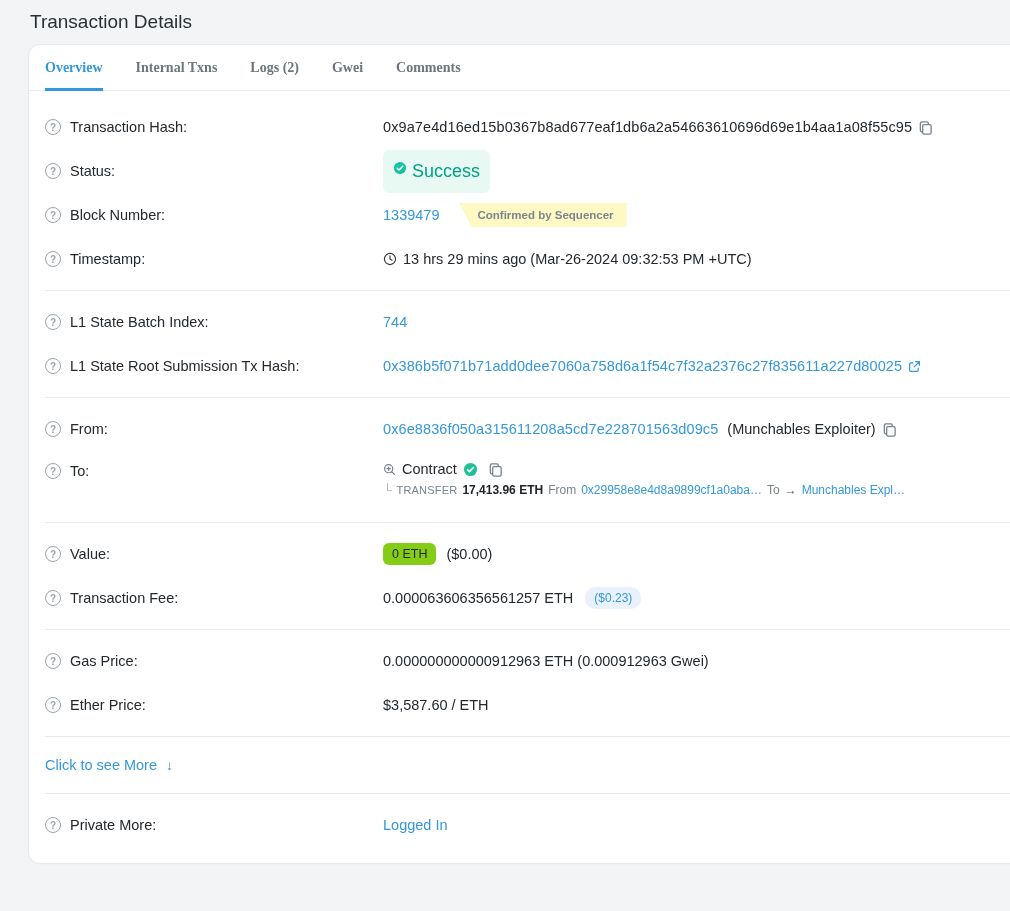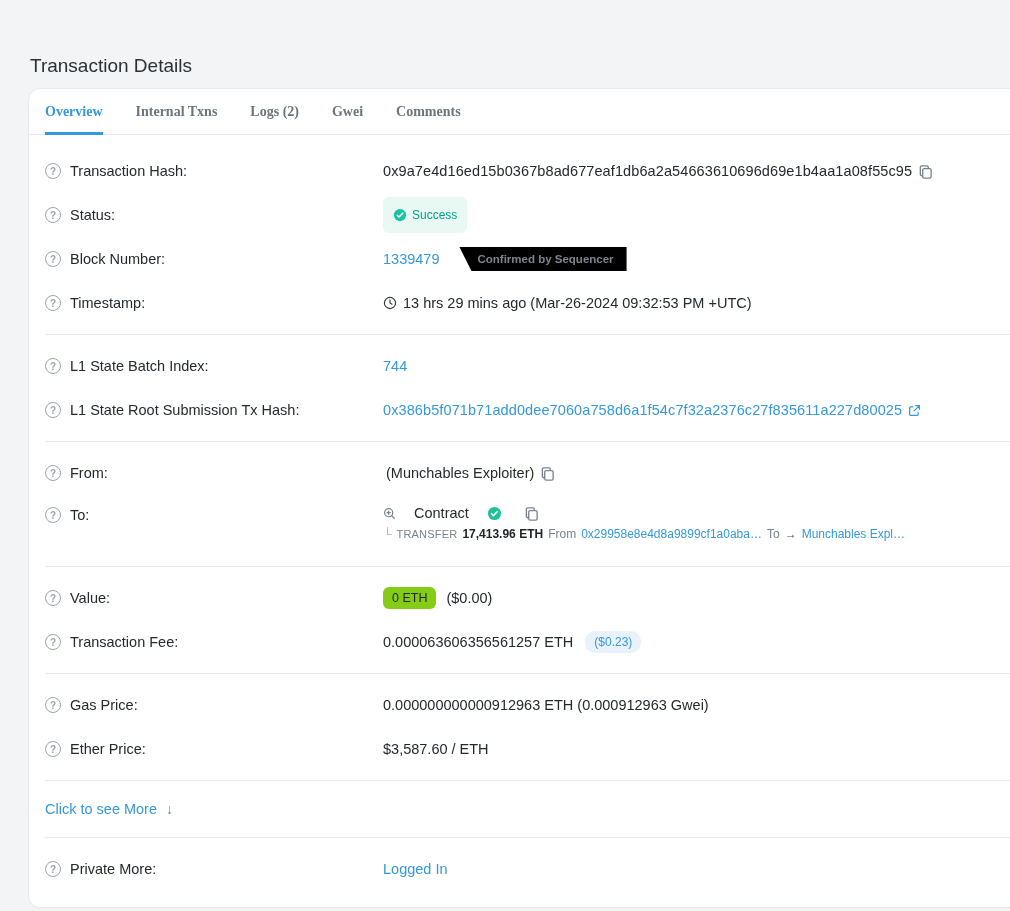--- a/index.html
+++ b/index.html
@@ -7,21 +7,20 @@
   body {
     background: #f3f4f6;
     font-family: "Liberation Sans", sans-serif;
     color: #212529;
   }
   .page-title {
     font-size: 19px;
     font-weight: 500;
     color: #2b3035;
     padding: 11px 0 11px 30px;
-    margin-top: 44px;
   }
   .card {
     margin-left: 28px;
     width: 1080px;
     background: #ffffff;
     border: 1px solid #e7eaf0;
     border-radius: 12px;
     box-shadow: 0 1px 2px rgba(0,0,0,0.02);
   }
   
@@ -78,27 +77,27 @@
     display: inline-flex; align-items: center; justify-content: center;
     flex-shrink: 0;
     cursor: pointer;
   }
   .svg-icon { display: inline-flex; align-items: center; flex-shrink: 0; }
   
   .badge-success {
     display: inline-flex; align-items: flex-start; gap: 5px;
     background: #e8f9f4;
     color: #00a186;
-    font-size: 12px; font-weight: 500;
+    font-size: 18px; font-weight: 500;
     padding: 11px 10px;
     border-radius: 6px;
   }
   .badge-sequencer {
     margin-left: 14px;
-    background: #000000;
+    background: #fef9c3;
     color: #7b8691;
     font-size: 11.5px;
     font-weight: 600;
     padding: 6px 13px 6px 18px;
     clip-path: polygon(0 0, 100% 0, 100% 100%, 12px 100%);
   }
   .badge-gray {
     background: #84cc16;
     color: #24292e;
     font-size: 12.5px;
@@ -108,21 +107,21 @@
   .badge-blue {
     background: #e9f2fb;
     color: #3498db;
     font-size: 12px;
     padding: 4px 9px;
     border-radius: 10px;
     margin-left: 6px;
   }
   
   .to-lines { display: flex; flex-direction: column; }
-  .to-line1 { display: flex; align-items: center; gap: 18px; }
+  .to-line1 { display: flex; align-items: center; gap: 6px; }
   .transfer-line {
     margin-top: 6px;
     display: flex; align-items: center; gap: 5px;
     font-size: 12px;
     color: #77838f;
   }
   .transfer-line .branch { color: #a7aeb5; font-size: 12px; }
   .transfer-line .ttype { font-size: 11px; letter-spacing: 0.2px; }
   .transfer-line .amount { color: #212529; font-weight: 700; }
   .transfer-line a.link { font-size: 12px; }
@@ -239,20 +238,21 @@
     </div>
 
     <div class="divider"></div>
 
     <div class="row">
       <div class="label">
         <span class="q-icon">?</span>
         <span>From:</span>
       </div>
       <div class="value">
+        <a class="link mono-spacer">0x6e8836f050a315611208a5cd7e228701563d09c5</a>
         <span style="margin-left:3px;">(Munchables Exploiter)</span>
         <span class="svg-icon">
           <svg width="15" height="15" viewBox="0 0 16 16" fill="none" stroke="#77838f" stroke-width="1.4">
               <rect x="5" y="5" width="9" height="10" rx="1.5"></rect>
               <path d="M11 5V3.5A1.5 1.5 0 0 0 9.5 2H4A1.5 1.5 0 0 0 2.5 3.5V11A1.5 1.5 0 0 0 4 12.5H5"></path>
             </svg>
         </span>
       </div>
     </div>
 

